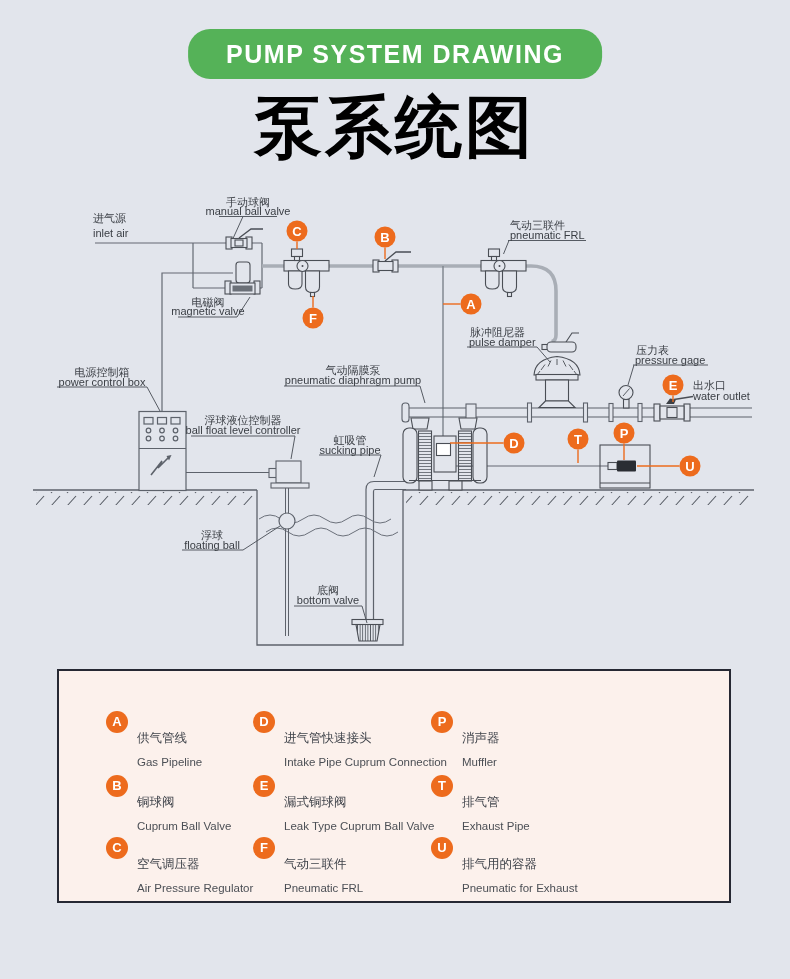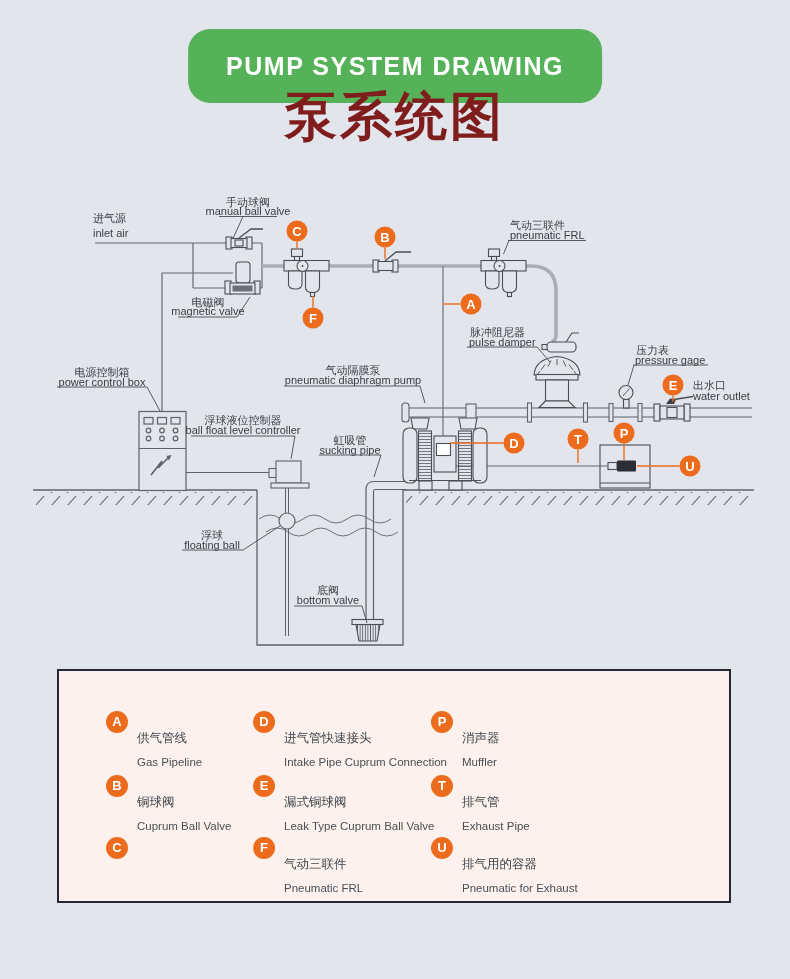--- a/index.html
+++ b/index.html
@@ -7,29 +7,29 @@
     width:790px;height:979px;
     background:#e2e5ec;
     font-family:"Liberation Sans","DejaVu Sans",sans-serif;
     position:relative;overflow:hidden;
   }
   .page{position:absolute;inset:0;width:790px;height:979px;}
 
   .banner{
     position:absolute;top:29px;left:50%;transform:translateX(-50%);
     background:#55b258;color:#ffffff;
-    height:42px;padding:16px 38px;border-radius:22px;
+    height:42px;padding:4px 38px;border-radius:22px;
     display:flex;align-items:center;justify-content:center;
     font-size:25px;font-weight:bold;letter-spacing:1.5px;
     white-space:nowrap;
   }
   .big-title{
     position:absolute;top:82px;left:0;width:100%;
     text-align:center;
-    font-size:52px;font-weight:900;color:#7f1d1d;
+    font-size:67px;font-weight:900;color:#000000;
     letter-spacing:3px;
   }
 
   svg.diagram{position:absolute;left:0;top:0;width:790px;height:979px;}
 
   .legend{
     position:absolute;left:57px;top:669px;width:674px;height:234px;
     background:#fcf1ec;border:2px solid #262833;box-sizing:border-box;
   }
   .leg-item{position:absolute;display:flex;align-items:flex-start;gap:9px;}
@@ -383,20 +383,24 @@
     </div>
     <div class="leg-item r1 c2">
       <div class="dot">T</div>
       <div>
           <div class="zh">排气管</div>
            <div class="en">Exhaust Pipe</div>
         </div>
     </div>
     <div class="leg-item r2 c0">
       <div class="dot">C</div>
+      <div>
+          <div class="zh">空气调压器</div>
+           <div class="en">Air Pressure Regulator</div>
+        </div>
     </div>
     <div class="leg-item r2 c1">
       <div class="dot">F</div>
       <div>
           <div class="zh">气动三联件</div>
            <div class="en">Pneumatic FRL</div>
         </div>
     </div>
     <div class="leg-item r2 c2">
       <div class="dot">U</div>

